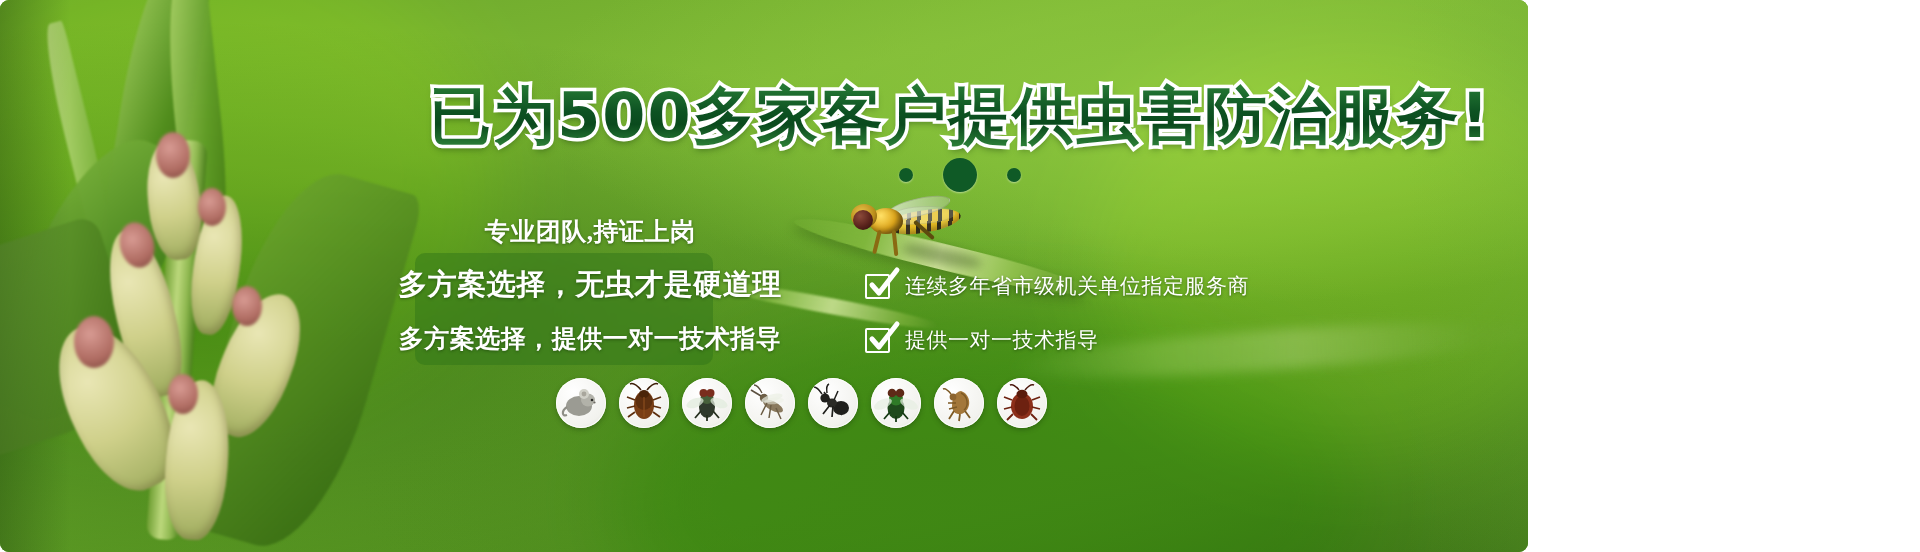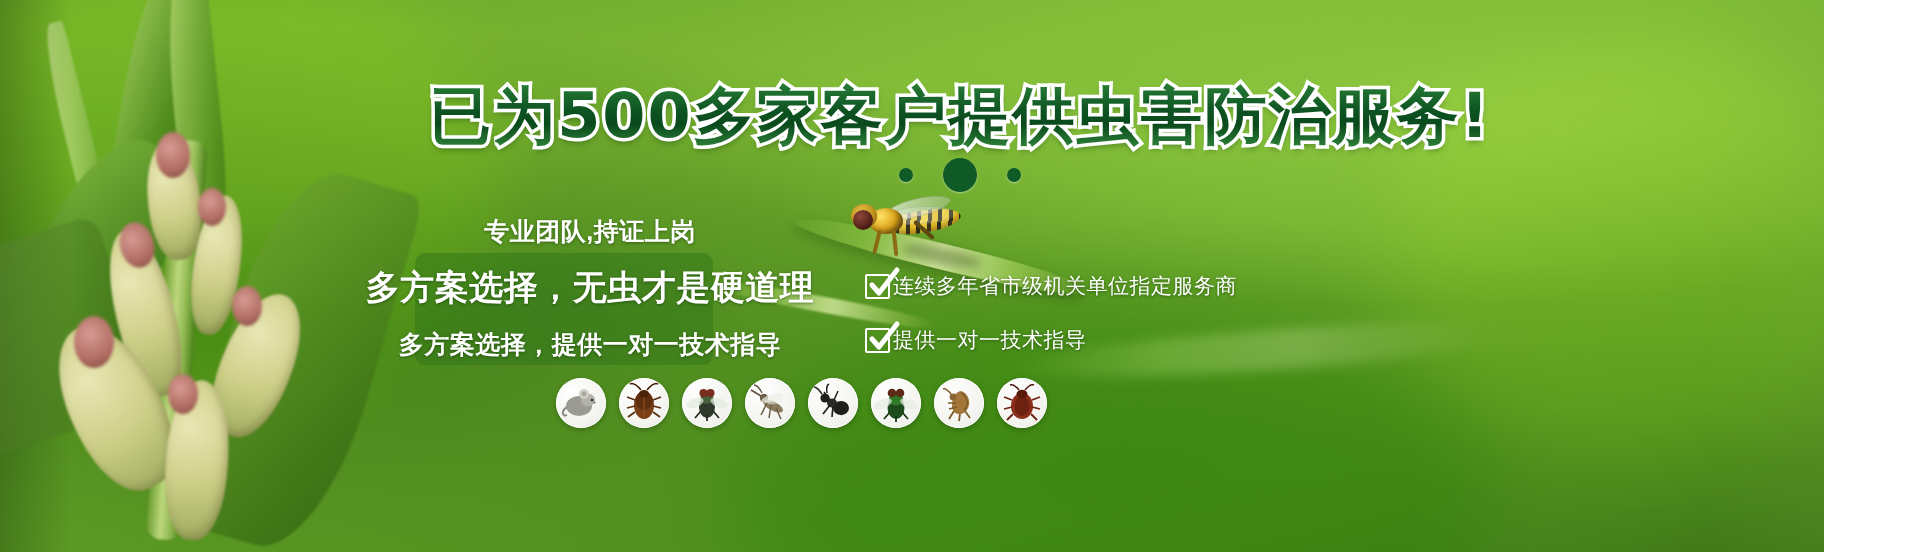--- a/index.html
+++ b/index.html
@@ -3,23 +3,24 @@
 <meta charset="utf-8">
 <style>
   * { box-sizing: border-box; margin: 0; padding: 0; }
   html, body {
     width: 1920px; height: 552px;
     overflow: hidden;
     font-family: "Liberation Sans", "DejaVu Sans", sans-serif;
   }
   #banner {
     position: relative;
-    width: 1824px; height: 552px;
+    width: 1528px; height: 552px;
     overflow: hidden;
     background: #5a9c24;
+    border-radius: 9px;
   }
 
   
   .bg-base {
     position: absolute; inset: 0;
     background:
       radial-gradient(ellipse 70% 60% at 78% 18%, #8cc63f 0%, rgba(140,198,63,0) 62%),
       radial-gradient(ellipse 60% 70% at 62% 85%, #4e8c1e 0%, rgba(78,140,30,0) 65%),
       radial-gradient(ellipse 90% 80% at 12% 60%, #3f7a19 0%, rgba(63,122,25,0) 70%),
       linear-gradient(168deg, #6aa62b 0%, #7fb934 28%, #6fae2c 52%, #54931f 78%, #3c7416 100%);
@@ -196,32 +197,32 @@
     border-radius: 10px 10px 10px 10px;
     backdrop-filter: blur(1px);
   }
   .panel-lines {
     position: absolute; left: 330px; top: 215px; width: 520px;
     text-align: center;
   }
   .pline {
     color: #ffffff;
     font-weight: 700;
-    font-family: Liberation Sans, sans-serif;
+    font-family: Liberation Serif, serif;
     text-shadow: 0 1px 3px rgba(15,45,5,.5);
     white-space: nowrap;
   }
   .pline.one   { font-size: 25px; margin-bottom: 17px; letter-spacing: .5px; }
-  .pline.two   { font-size: 34px; margin-bottom: 17px; letter-spacing: .5px; }
+  .pline.two   { font-size: 29px; margin-bottom: 17px; letter-spacing: .5px; }
   .pline.three { font-size: 25px; letter-spacing: .5px; }
 
   
   .bullets { position: absolute; left: 865px; top: 272px; }
   .bullet-row {
-    display: flex; align-items: center; gap: 3px;
+    display: flex; align-items: center; gap: 15px;
     margin-bottom: 26px;
   }
   .chk {
     width: 25px; height: 25px; flex: 0 0 25px;
     border: 2px solid #ffffff;
     position: relative;
     border-radius: 2px;
   }
   .chk svg { position: absolute; left: 2px; top: -7px; overflow: visible; }
   .bullet-text {

